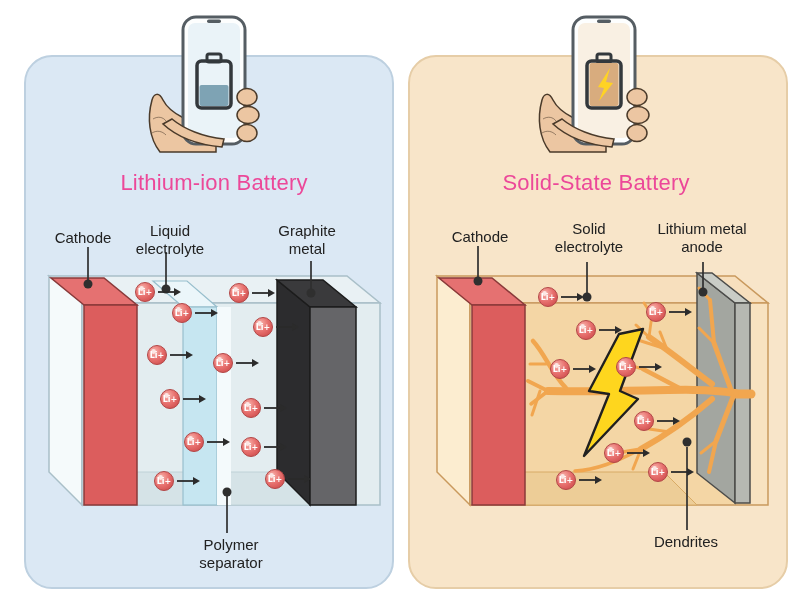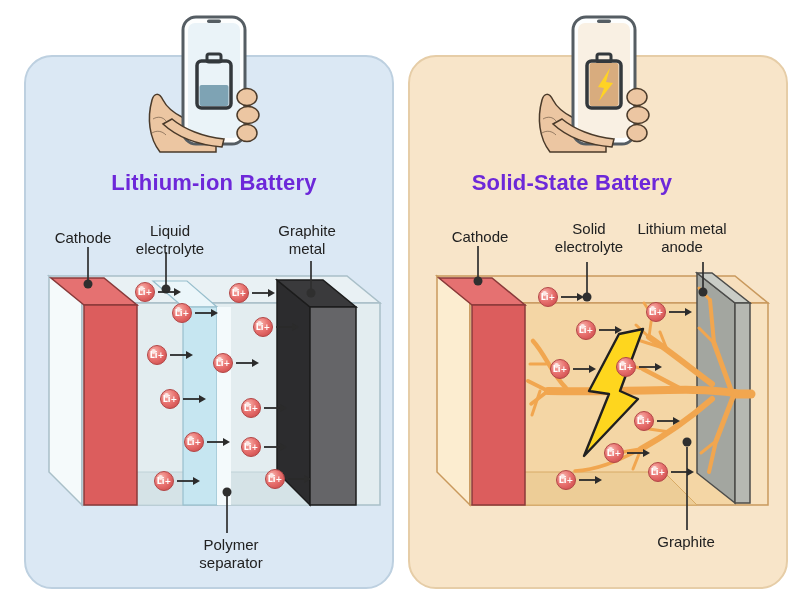--- a/index.html
+++ b/index.html
@@ -7,21 +7,21 @@
     width:800px;height:589px;position:relative;overflow:hidden;
     background:#ffffff;
     font-family:"Liberation Sans","DejaVu Sans",sans-serif;
   }
   .panel{position:absolute;top:55px;height:530px;border-radius:28px;}
   .panel-left{left:24px;width:366px;background:#dbe8f4;border:2px solid #bdd0e0;}
   .panel-right{left:408px;width:376px;background:#f8e5c9;border:2px solid #e6cda7;}
   .scene{position:absolute;left:0;top:0;width:800px;height:589px;}
   .title{
     position:absolute;transform:translateX(-50%);
-    font-size:22px;font-weight:700;color:#6d28d9;letter-spacing:.2px;white-space:nowrap;
+    font-size:22px;font-weight:400;color:#ec4899;letter-spacing:.2px;white-space:nowrap;
   }
   .lbl{
     position:absolute;transform:translateX(-50%);
     font-size:15px;line-height:1.2;color:#212121;text-align:center;
   }
 </style>
 </head>
 <body>
 
 <div class="panel panel-left"></div>
@@ -311,23 +311,23 @@
     <g fill="#ecc6a2" stroke="#4a3a2a" stroke-width="1.5">
       <ellipse cx="637" cy="97" rx="10" ry="8.5"></ellipse>
       <ellipse cx="638" cy="115" rx="11" ry="8.5"></ellipse>
       <ellipse cx="637" cy="133" rx="10" ry="8.5"></ellipse>
     </g>
     <path d="M553,124 C568,138 590,145 612,147 L614,139 C593,137 574,129 562,119 Z" fill="#ecc6a2" stroke="#4a3a2a" stroke-width="1.5"></path>
   </g>
 </svg>
 
 <div class="title" style="left:214px;top:170px">Lithium-ion Battery</div>
-<div class="title" style="left:572px;top:170px">Solid-State Battery</div>
+<div class="title" style="left:596px;top:170px">Solid-State Battery</div>
 
 <div class="lbl" style="left:83px;top:229px;width:80px">Cathode</div>
 <div class="lbl" style="left:170px;top:222px;width:92px">Liquid electrolyte</div>
 <div class="lbl" style="left:307px;top:222px;width:86px">Graphite metal</div>
 <div class="lbl" style="left:231px;top:536px;width:110px">Polymer separator</div>
 
 <div class="lbl" style="left:480px;top:228px;width:80px">Cathode</div>
 <div class="lbl" style="left:589px;top:220px;width:92px">Solid electrolyte</div>
-<div class="lbl" style="left:682px;top:220px;width:118px">Lithium metal anode</div>
-<div class="lbl" style="left:686px;top:533px;width:100px">Graphite</div>
+<div class="lbl" style="left:702px;top:220px;width:118px">Lithium metal anode</div>
+<div class="lbl" style="left:686px;top:533px;width:100px">Dendrites</div>
 
 </body></html>

